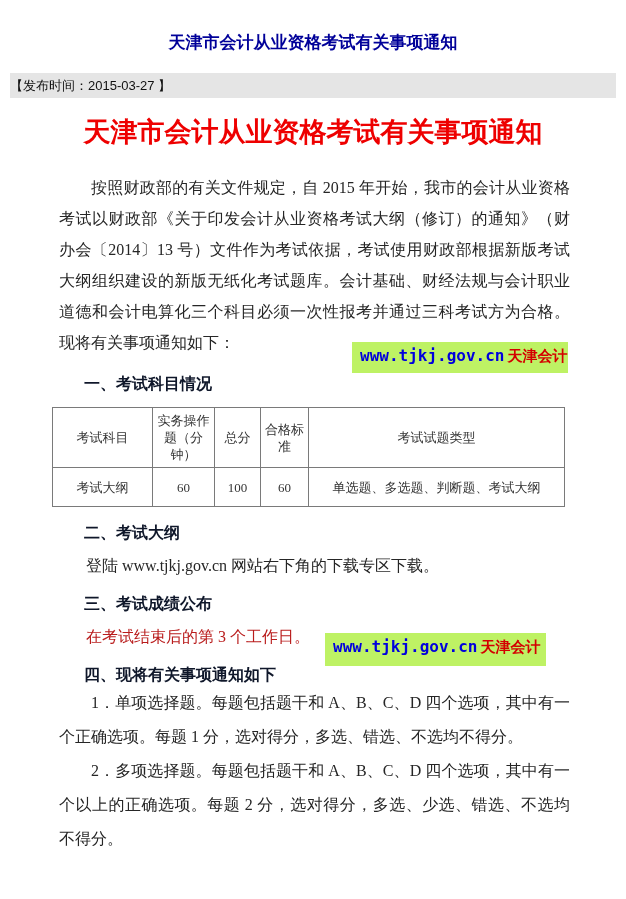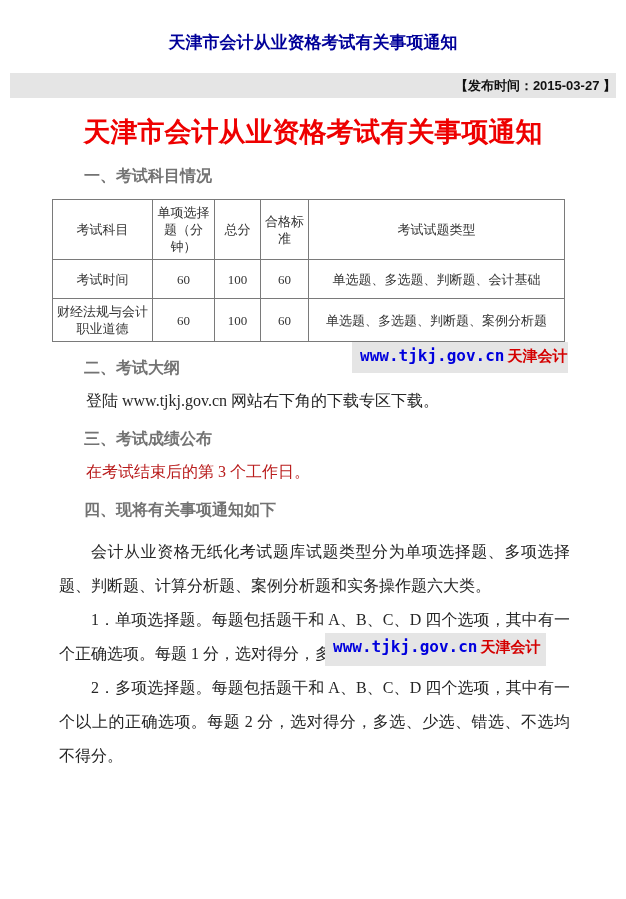--- a/index.html
+++ b/index.html
@@ -20,45 +20,44 @@
     font-size: 17px;
     font-weight: bold;
     color: #000099;
     font-family: "Liberation Sans", "DejaVu Sans", sans-serif;
   }
   .publish-bar {
     margin: 19px 8px 0 8px;
     height: 25px;
     line-height: 25px;
     background: #e5e5e5;
-    text-align: right;
+    text-align: left;
     font-size: 13px;
     color: #111111;
     font-family: "Liberation Sans", "DejaVu Sans", sans-serif;
-    font-weight: bold;
   }
   .main-title {
     margin: 16px 0 0 0;
     text-align: center;
     font-size: 27px;
     font-weight: bold;
     color: #ee0000;
   }
   .intro {
     margin: 22px 54px 0 57px;
     font-size: 16px;
     line-height: 31px;
     text-align: justify;
     text-indent: 2em;
   }
   .sec {
     margin: 16px 54px 0 82px;
     font-size: 16px;
     font-weight: bold;
-    color: #737373;
+    color: #0f172a;
     font-family: "Liberation Sans", "DejaVu Sans", sans-serif;
   }
   .sec-body {
     margin: 10px 54px 0 84px;
     font-size: 16px;
     line-height: 24px;
   }
   .muted { color: #b91c1c; }
   table.subjects {
     margin: 12px 0 0 50px;
@@ -87,21 +86,21 @@
   .para {
     margin: 0 54px 0 57px;
     font-size: 16px;
     line-height: 34px;
     text-align: justify;
     text-indent: 2em;
   }
   .para-first { margin-top: 14px; }
   .wm {
     position: absolute;
-    background: #e5e5e5;
+    background: #bef264;
     padding: 4px 8px;
     white-space: nowrap;
   }
   .wm1 { left: 350px; top: 326px; width: 200px; height: 23px; }
   .wm2 { left: 323px; top: 617px; width: 205px; height: 25px; }
   .wm-url {
     font-family: "DejaVu Sans Mono", "Liberation Mono", monospace;
     font-weight: bold;
     font-size: 16px;
     color: #0000dd;
@@ -121,70 +120,63 @@
 <div class="page">
 
   <h1 class="top-title">天津市会计从业资格考试有关事项通知</h1>
 
   <div class="publish-bar">
     <span>【发布时间：2015-03-27 】</span>
   </div>
 
   <h2 class="main-title">天津市会计从业资格考试有关事项通知</h2>
 
+  <p class="intro">按照财政部的有关文件规定，自 2015 年开始，我市的会计从业资格考试以财政部《关于印发会计从业资格考试大纲（修订）的通知》（财办会〔2014〕13 号）文件作为考试依据，考试使用财政部根据新版考试大纲组织建设的新版无纸化考试题库。会计基础、财经法规与会计职业道德和会计电算化三个科目必须一次性报考并通过三科考试方为合格。现将有关事项通知如下：</p>
 
   <div class="wm wm1">
     <span class="wm-url">www.tjkj.gov.cn</span><span class="wm-brand">天津会计</span>
   </div>
 
   <h3 class="sec">一、考试科目情况</h3>
 
   <table class="subjects">
     <colgroup>
       <col class="c0">
         <col class="c1">
         <col class="c2">
         <col class="c3">
         <col class="c4">
     </colgroup>
     <thead>
       <tr>
         <th>考试科目</th>
-        <th>单项选择题（分钟）</th>
+        <th>实务操作题（分钟）</th>
         <th>总分</th>
         <th>合格标准</th>
         <th>考试试题类型</th>
       </tr>
     </thead>
     <tbody>
       <tr>
-        <td>考试时间</td>
+        <td>考试大纲</td>
         <td>60</td>
         <td>100</td>
         <td>60</td>
-        <td>单选题、多选题、判断题、会计基础</td>
-      </tr>
-      <tr>
-        <td>财经法规与会计职业道德</td>
-        <td>60</td>
-        <td>100</td>
-        <td>60</td>
-        <td>单选题、多选题、判断题、案例分析题</td>
+        <td>单选题、多选题、判断题、考试大纲</td>
       </tr>
     </tbody>
   </table>
 
   <h3 class="sec">二、考试大纲</h3>
   <p class="sec-body">登陆 www.tjkj.gov.cn 网站右下角的下载专区下载。</p>
 
   <h3 class="sec">三、考试成绩公布</h3>
   <p class="sec-body muted">在考试结束后的第 3 个工作日。</p>
 
   <div class="wm wm2">
     <span class="wm-url">www.tjkj.gov.cn</span><span class="wm-brand">天津会计</span>
   </div>
 
   <h3 class="sec">四、现将有关事项通知如下</h3>
-  <p class="para para-first">会计从业资格无纸化考试题库试题类型分为单项选择题、多项选择题、判断题、计算分析题、案例分析题和实务操作题六大类。</p>
   <p class="para">1．单项选择题。每题包括题干和 A、B、C、D 四个选项，其中有一个正确选项。每题 1 分，选对得分，多选、错选、不选均不得分。</p>
   <p class="para">2．多项选择题。每题包括题干和 A、B、C、D 四个选项，其中有一个以上的正确选项。每题 2 分，选对得分，多选、少选、错选、不选均不得分。</p>
 
 </div>
 
 </body></html>

